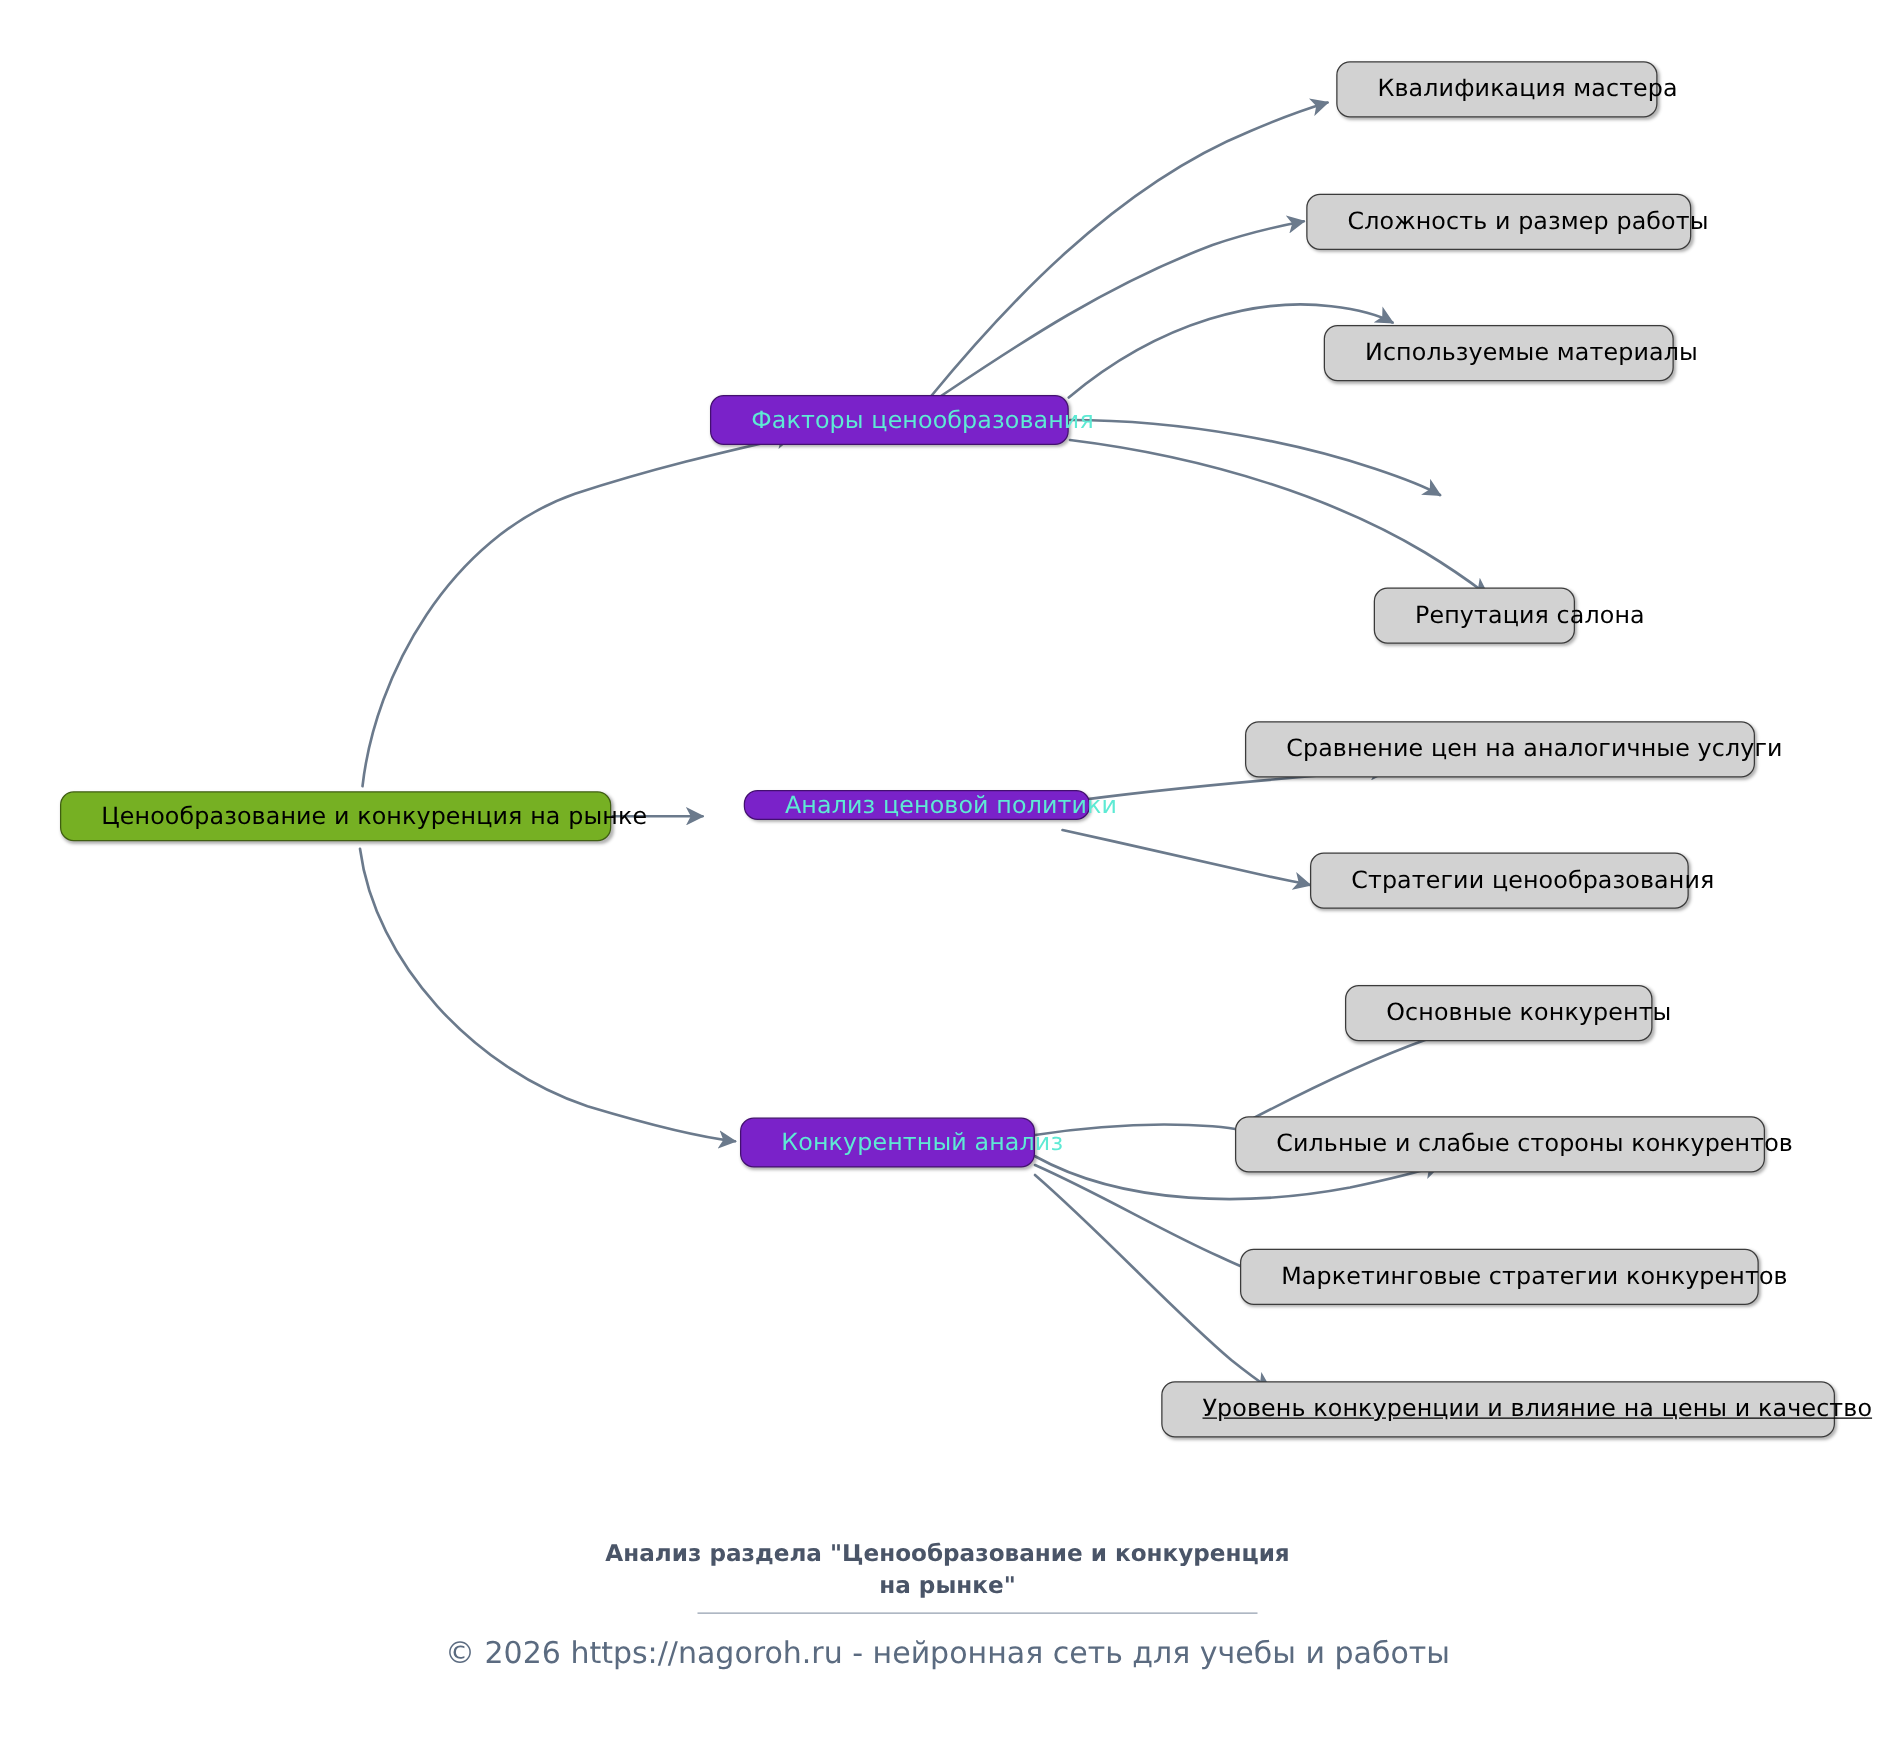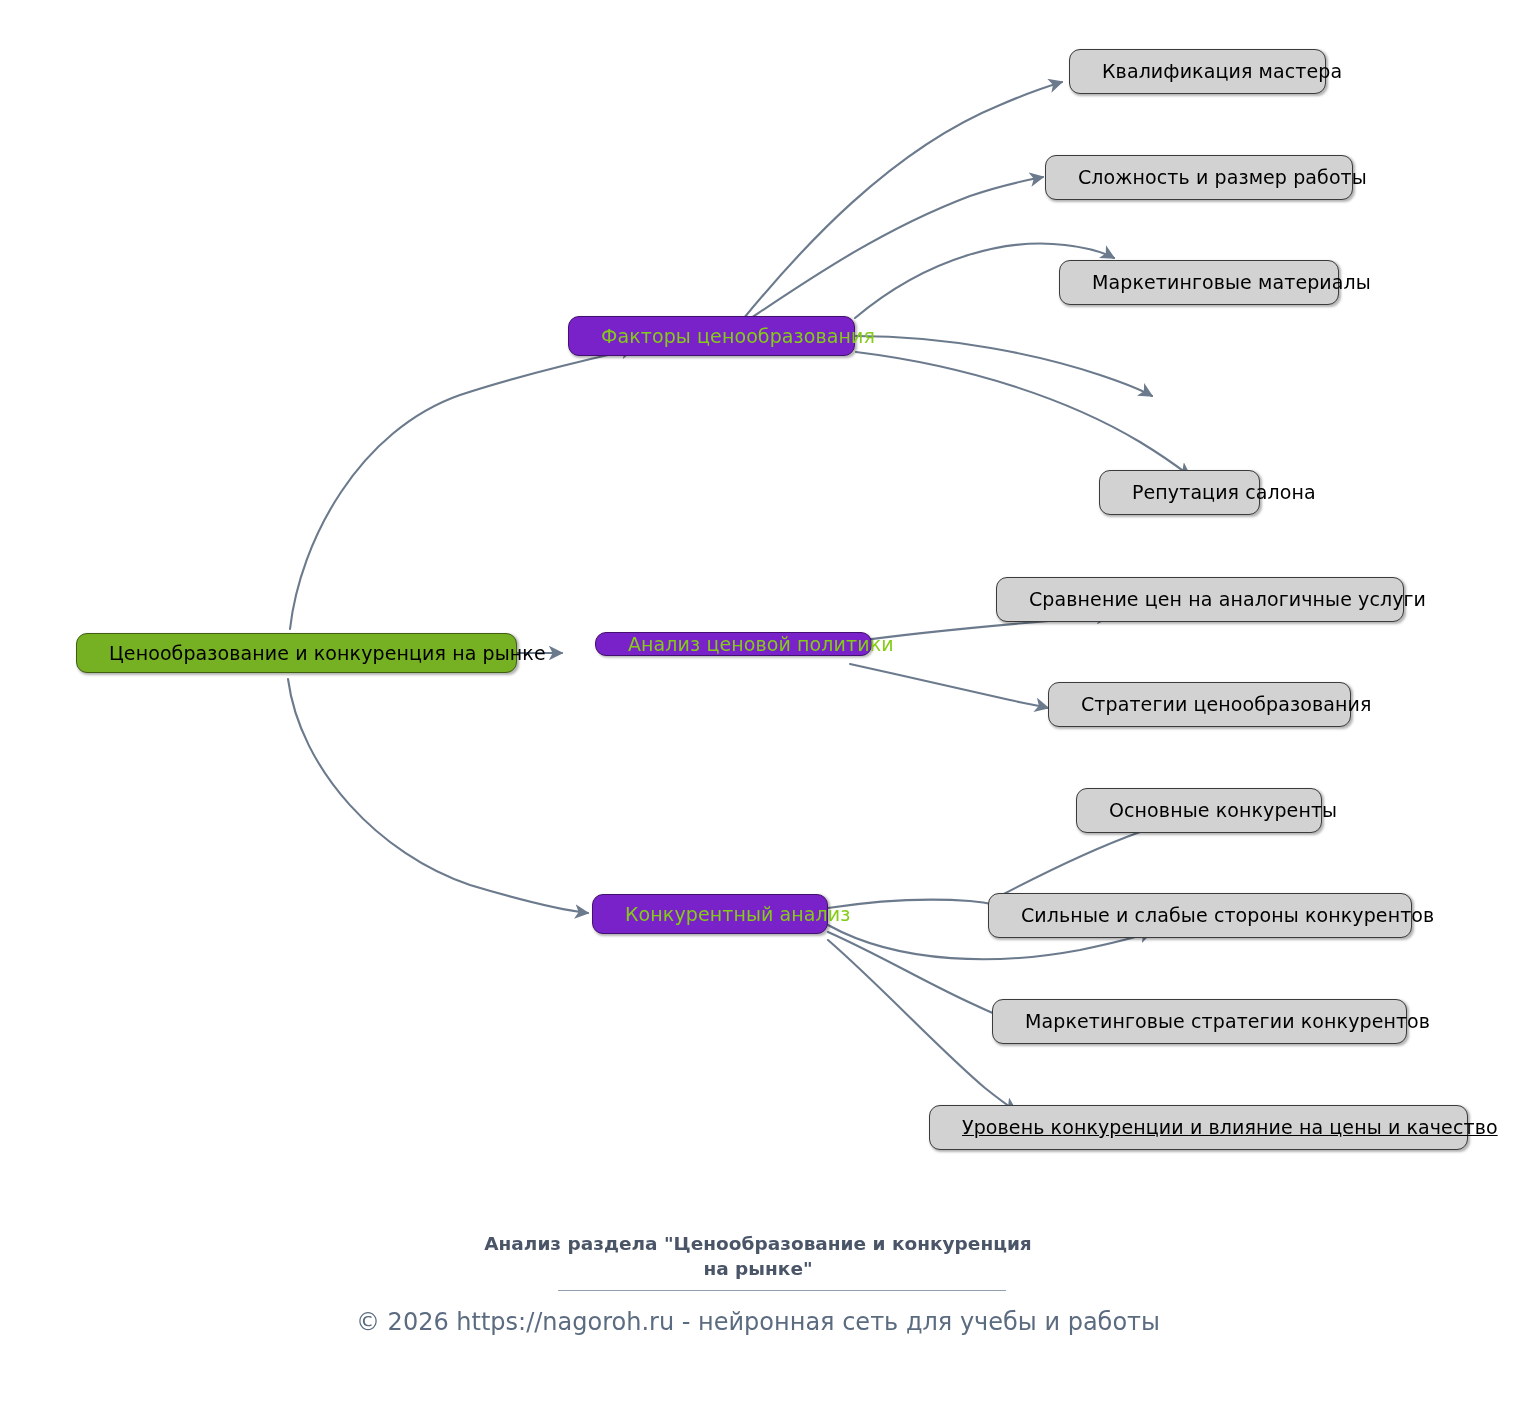--- a/index.html
+++ b/index.html
@@ -42,21 +42,21 @@
     box-shadow: 1.5px 1.5px 2.5px rgba(0,0,0,0.30);
     padding: 0 32px;
   }
   .node.root {
     background: #76b023;
     border-color: #3f5e11;
   }
   .node.branch {
     background: #7a22c9;
     border-color: #43106f;
-    color: #84cc16;
+    color: #5eead4;
   }
   .node.leaf {
     background: #d2d2d2;
     border-color: #3b3b3b;
   }
   .node-label {
     pointer-events: none;
   }
   #footer-title {
     position: absolute;
@@ -115,38 +115,38 @@
       <path d="M 850,664 C 905,676 965,690 1010,700 C 1028,704 1040,706 1048,708" marker-end="url(#arrow)"></path>
 
       <path d="M 828,908 C 880,900 930,898 970,901 C 985,902 992,904 996,905"></path>
       <path d="M 1000,896 C 1040,875 1090,850 1140,832 C 1158,826 1168,823 1174,821" marker-end="url(#arrow)"></path>
       <path d="M 828,925 C 900,965 1000,965 1080,950 C 1118,942 1140,936 1152,932" marker-end="url(#arrow)"></path>
       <path d="M 828,932 C 880,955 930,985 975,1005 C 992,1013 1002,1017 1008,1019" marker-end="url(#arrow)"></path>
       <path d="M 828,940 C 880,985 940,1050 985,1088 C 1000,1100 1010,1107 1016,1111" marker-end="url(#arrow)"></path>
     </g>
   </svg>
 
-  <div class="node root" style="left:48px; top:633px; width:441px; height:40px;margin-left:28px;">
+  <div class="node root" style="left:48px; top:633px; width:441px; height:40px;">
     <span class="node-label">Ценообразование и конкуренция на рынке</span>
   </div>
 
   <div class="node branch" style="left:568px; top:316px; width:287px; height:40px;">
     <span class="node-label">Факторы ценообразования</span>
   </div>
 
   <div class="node leaf" style="left:1069px; top:49px; width:257px; height:45px;">
     <span class="node-label">Квалификация мастера</span>
   </div>
 
   <div class="node leaf" style="left:1045px; top:155px; width:308px; height:45px;">
     <span class="node-label">Сложность и размер работы</span>
   </div>
 
   <div class="node leaf" style="left:1059px; top:260px; width:280px; height:45px;">
-    <span class="node-label">Маркетинговые материалы</span>
+    <span class="node-label">Используемые материалы</span>
   </div>
 
 
   <div class="node leaf" style="left:1099px; top:470px; width:161px; height:45px;">
     <span class="node-label">Репутация салона</span>
   </div>
 
   <div class="node branch" style="left:572px; top:632px; width:277px; height:24px;margin-left:23px;">
     <span class="node-label">Анализ ценовой политики</span>
   </div>

